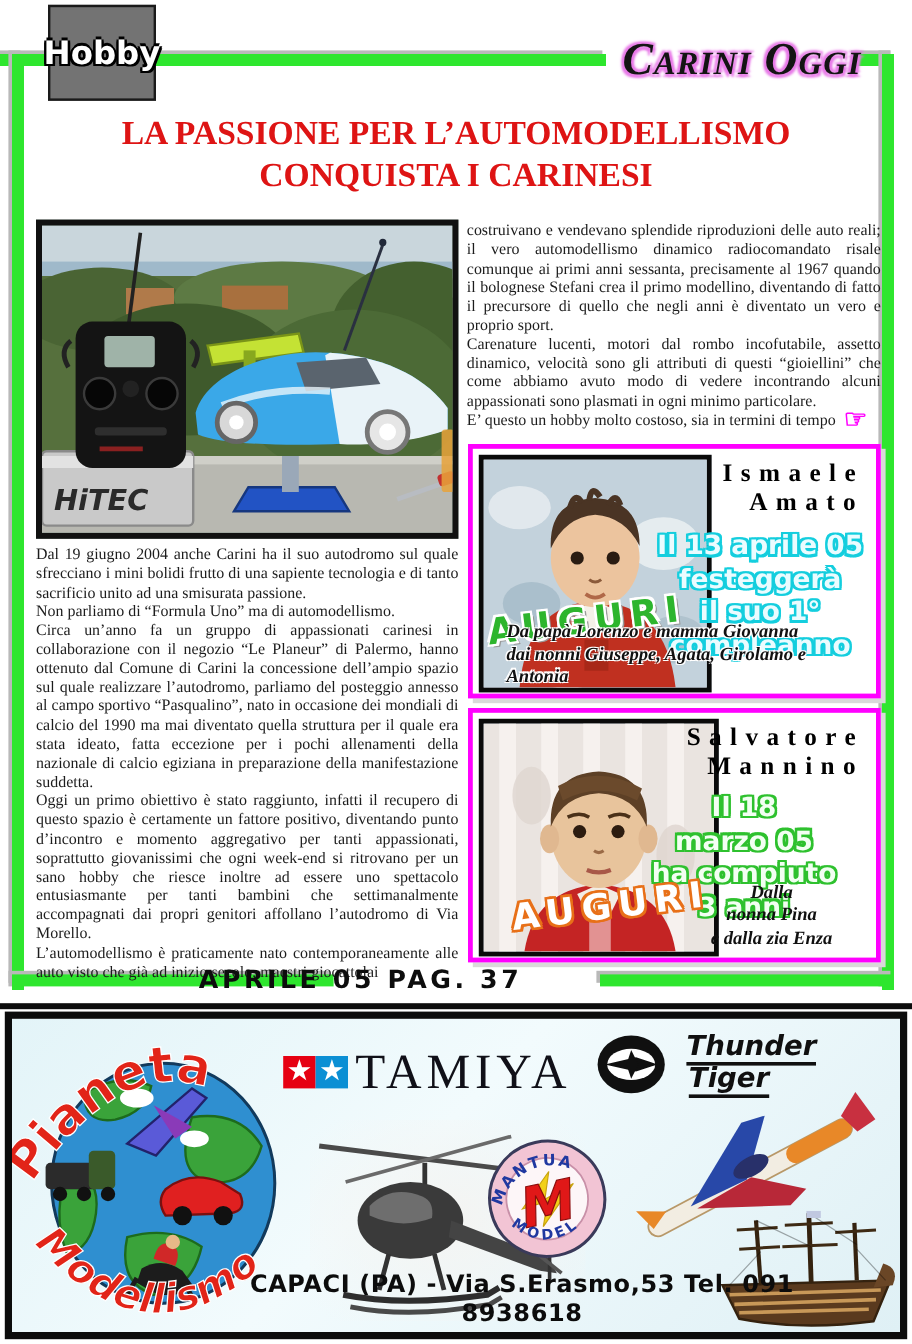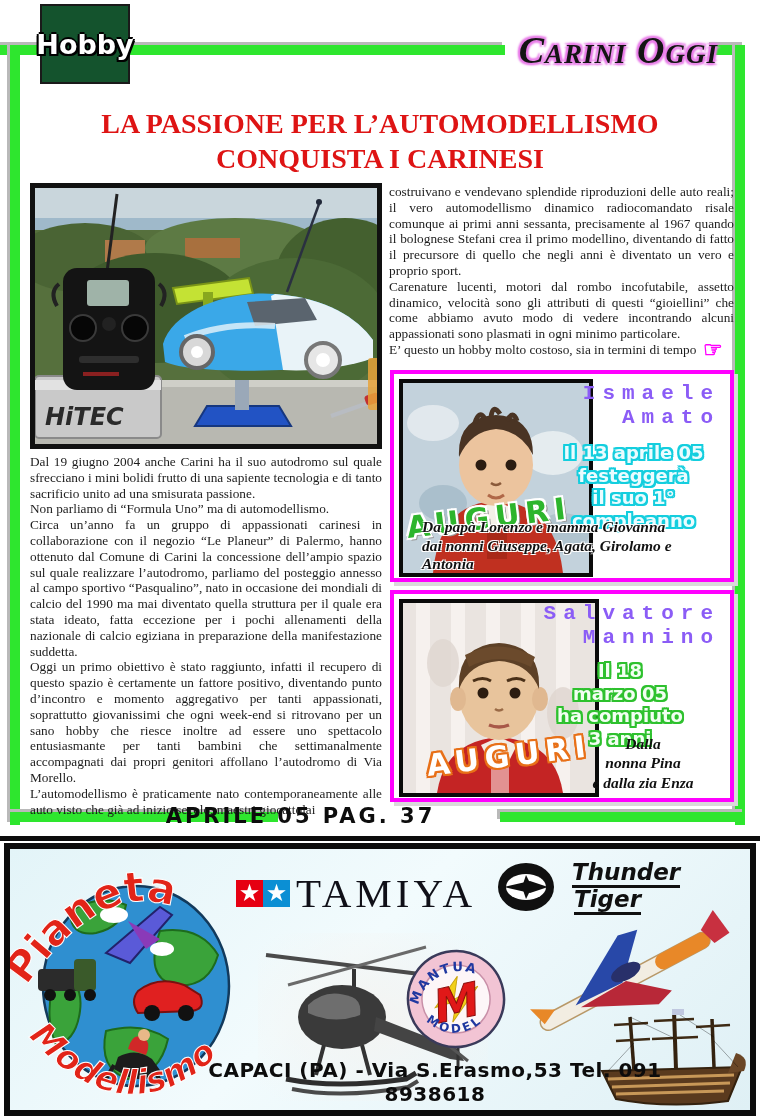--- a/index.html
+++ b/index.html
@@ -9,51 +9,51 @@
   
   .gline{position:absolute;background:#2ee62e;box-shadow:-3px -3px 0 #b9b9b9;}
   .gl-top1{left:0;top:45px;width:505px;height:10px;}
   .gl-top2{left:712px;top:45px;width:33px;height:10px;}
   .gl-left{left:10px;top:45px;width:10px;height:780px;}
   .gl-right{left:735px;top:45px;width:10px;height:780px;}
   .gl-bot1{left:10px;top:812px;width:268px;height:10px;}
   .gl-bot2{left:500px;top:812px;width:245px;height:10px;}
 
   
-  .hobby-box{position:absolute;left:40px;top:4px;width:86px;height:76px;background:#14532d;
+  .hobby-box{position:absolute;left:40px;top:4px;width:86px;height:76px;background:#737373;
      border:2px solid #1a1a1a;display:flex;align-items:center;justify-content:center;}
   .hobby-box span{font-family:"DejaVu Sans",sans-serif;font-weight:bold;font-size:27px;color:#fff;
      text-shadow:-2px 0 0 #000,2px 0 0 #000,0 -2px 0 #000,0 2px 0 #000,2px 2px 0 #000,-2px 2px 0 #000;}
   .masthead{position:absolute;left:498px;top:28px;width:220px;text-align:right;
      font-family:"Liberation Serif",serif;font-style:italic;font-weight:bold;font-variant:small-caps;
      font-size:38px;color:#141414;letter-spacing:1px;
      text-shadow:2px 2px 2px #e87ae8,-2px -2px 2px #e87ae8,2px -2px 2px #e87ae8,-2px 2px 2px #e87ae8;}
-  .title{position:absolute;left:60px;top:106px;width:640px;margin:0;text-align:center;
+  .title{position:absolute;left:60px;top:94px;width:640px;margin:0;text-align:center;
      font-family:"Liberation Serif",serif;font-weight:bold;font-size:28px;line-height:1.25;color:#de1414;}
 
   
   .col{position:absolute;font-size:13.3px;line-height:15.8px;text-align:justify;color:#1c1c1c;}
   .col p{margin:0;}
   .right-col{left:389px;top:184px;width:345px;}
   .left-col{left:30px;top:454px;width:352px;}
   .hand{color:#ff00ff;font-size:22px;font-weight:bold;vertical-align:-3px;letter-spacing:0;}
 
   .main-photo{position:absolute;left:30px;top:183px;width:342px;height:256px;border:5px solid #111;
      background:#9db3a8;}
 
   
   .bday-card{position:absolute;left:390px;width:336px;height:204px;border:4px solid #ff00ff;
      background:#fff;box-shadow:4px 4px 0 #d9d9d9;}
   .card1{top:370px;}
   .card2{top:590px;}
   .bphoto{position:absolute;left:5px;top:5px;border:4px solid #0a0a0a;background:#cfd8df;}
   .bname{position:absolute;right:10px;top:8px;text-align:right;
-     font-family:Liberation Mono, monospace;font-weight:800;font-size:21px;line-height:1.15;
-     letter-spacing:7px;color:#8b5cf6;}
-  .bmsg{position:absolute;font-family:"DejaVu Sans",sans-serif;font-weight:800;font-size:18px;line-height:1.25;}
+     font-family:Liberation Serif, serif;font-weight:800;font-size:21px;line-height:1.15;
+     letter-spacing:7px;color:#000000;}
+  .bmsg{position:absolute;font-family:"DejaVu Sans",sans-serif;font-weight:800;font-size:22px;line-height:1.25;}
   .msg-cyan{right:4px;top:68px;width:185px;text-align:center;color:#eafcff;
      text-shadow:-2px -2px 0 #14cede,2px -2px 0 #14cede,-2px 2px 0 #14cede,2px 2px 0 #14cede,-2px 0 0 #14cede,2px 0 0 #14cede,0 -2px 0 #14cede,0 2px 0 #14cede;}
   .msg-green{right:10px;top:66px;width:200px;text-align:center;color:#f2fff2;
      text-shadow:-2px -2px 0 #2ec12e,2px -2px 0 #2ec12e,-2px 2px 0 #2ec12e,2px 2px 0 #2ec12e,-2px 0 0 #2ec12e,2px 0 0 #2ec12e,0 -2px 0 #2ec12e,0 2px 0 #2ec12e;}
   .auguri{position:absolute;font-family:"DejaVu Sans",sans-serif;font-weight:800;font-size:30px;
      letter-spacing:6px;transform:rotate(-7deg);z-index:4;}
   .auguri-green{left:12px;top:126px;color:#2db52d;
      text-shadow:-2px -2px 0 #fff,2px -2px 0 #fff,-2px 2px 0 #fff,2px 2px 0 #fff,3px 3px 0 #9a9a9a;}
   .auguri-orange{left:32px;top:144px;color:#fff;
      text-shadow:-2px -2px 0 #e87018,2px -2px 0 #e87018,-2px 2px 0 #e87018,2px 2px 0 #e87018,-2px 0 0 #e87018,2px 0 0 #e87018,0 -2px 0 #e87018,0 2px 0 #e87018;}

